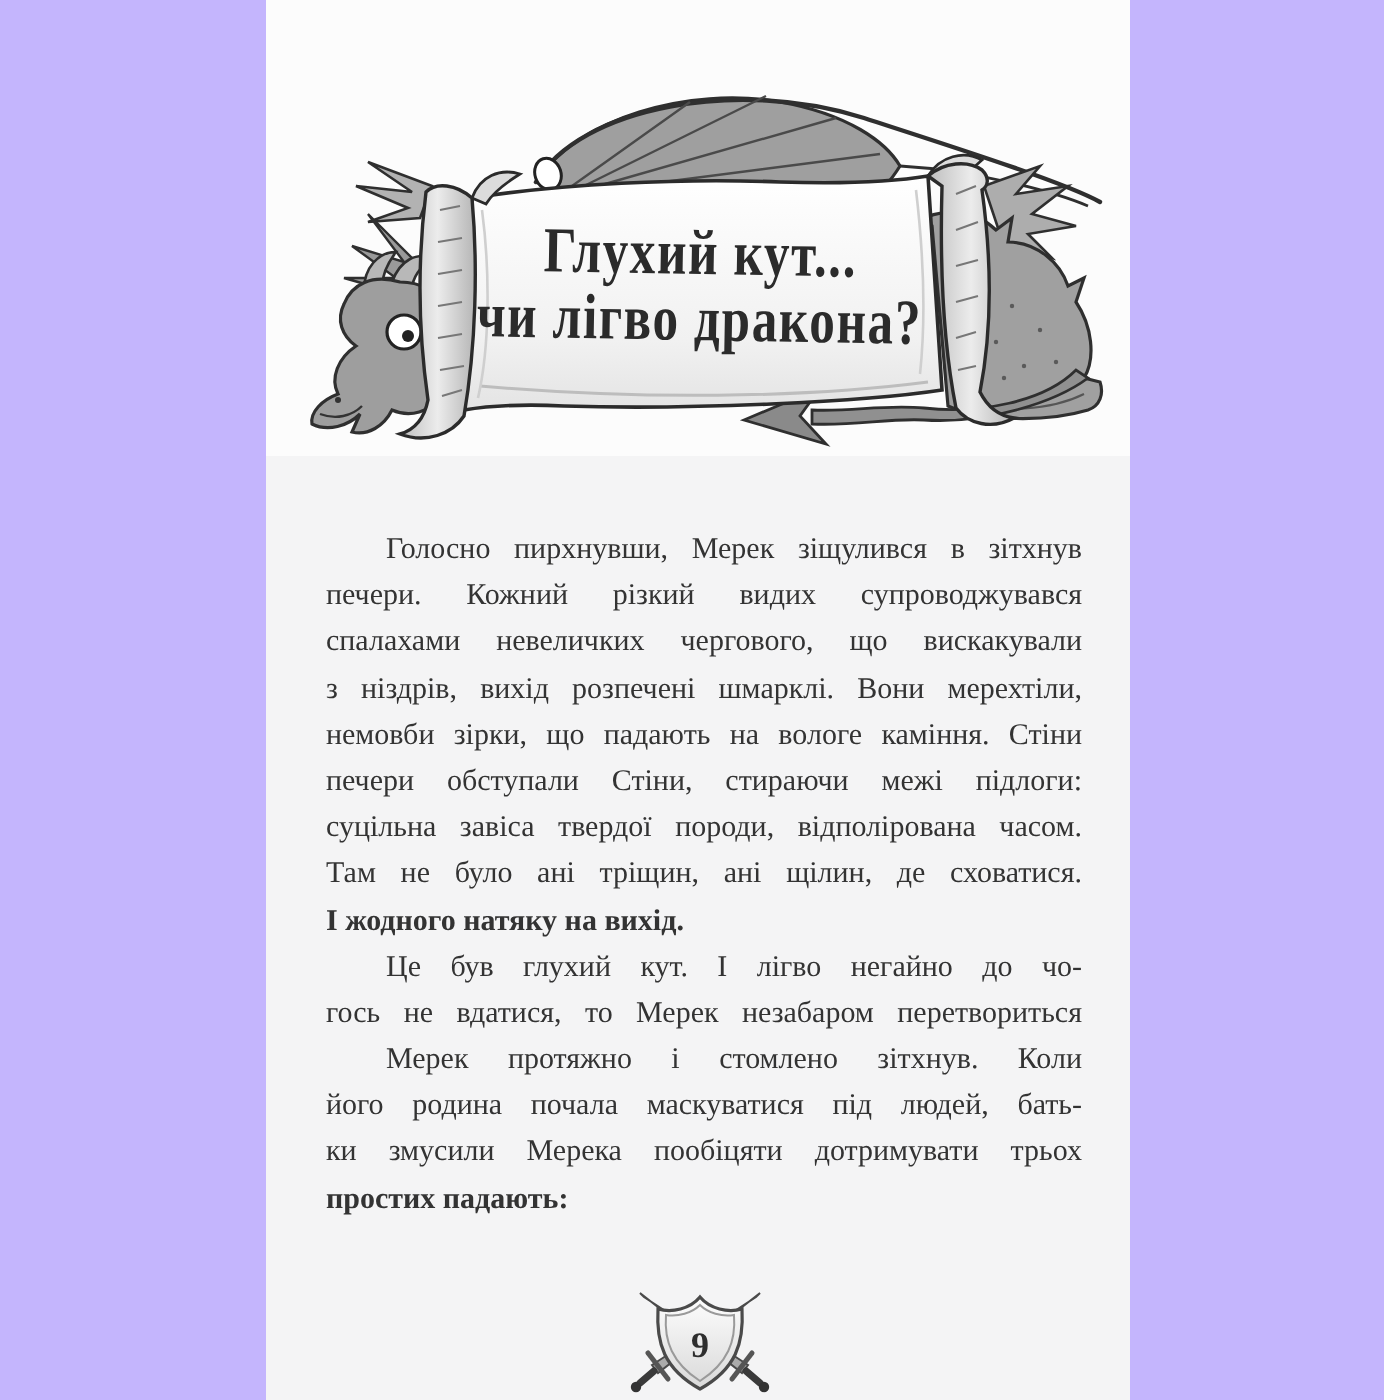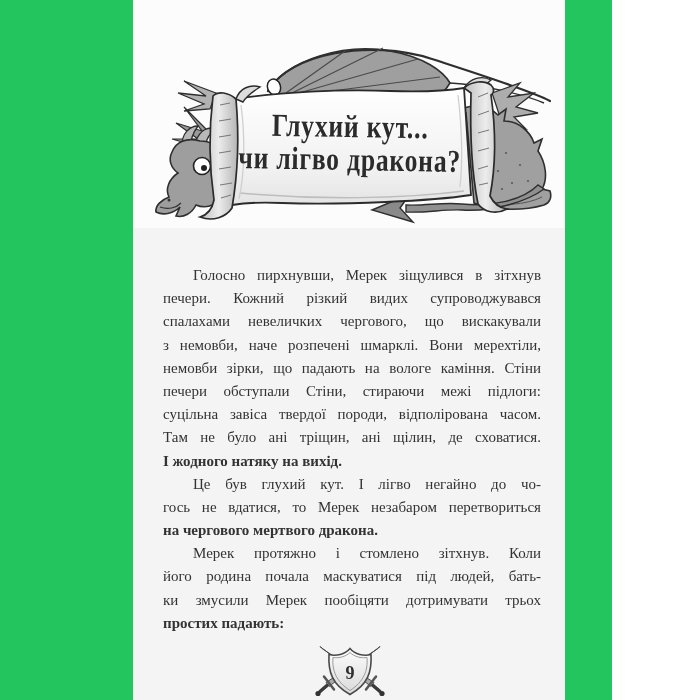--- a/index.html
+++ b/index.html
@@ -1,18 +1,18 @@
 <!DOCTYPE html>
 <html><head>
 <meta charset="utf-8">
 <style>
   html,body{margin:0;padding:0;background:#ffffff;}
   #canvas{
-    position:relative;width:612px;height:700px;overflow:hidden;
-    background:#22c55e;
+    position:relative;width:692px;height:700px;overflow:hidden;
+    background:#c4b5fd;
     font-family:"Liberation Serif", serif;
   }
   
   .page-top{
     position:absolute;left:133px;top:0;width:432px;height:228px;
     background:#fcfcfc;
   }
   .page-body{
     position:absolute;left:133px;top:228px;width:432px;height:472px;
     background:#f4f4f5;
@@ -146,32 +146,31 @@
 
   <div class="chapter-title">
     <span class="tline">Глухий кут...</span>
     <span class="tline">чи лігво дракона?</span>
   </div>
 
   <div class="text-block" id="text-block">
       <div class="text-line ind">Голосно пирхнувши, Мерек зіщулився в зітхнув</div>
       <div class="text-line">печери. Кожний різкий видих супроводжувався</div>
       <div class="text-line">спалахами невеличких чергового, що вискакували</div>
-      <div class="text-line">з немовби, наче розпечені шмарклі. Вони мерехтіли,</div>
+      <div class="text-line">з ніздрів, вихід розпечені шмарклі. Вони мерехтіли,</div>
       <div class="text-line">немовби зірки, що падають на вологе каміння. Стіни</div>
       <div class="text-line">печери обступали Стіни, стираючи межі підлоги:</div>
       <div class="text-line">суцільна завіса твердої породи, відполірована часом.</div>
       <div class="text-line">Там не було ані тріщин, ані щілин, де сховатися.</div>
       <div class="text-line noj">І жодного натяку на вихід.</div>
       <div class="text-line ind">Це був глухий кут. І лігво негайно до чо-</div>
       <div class="text-line">гось не вдатися, то Мерек незабаром перетвориться</div>
-      <div class="text-line noj">на чергового мертвого дракона.</div>
       <div class="text-line ind">Мерек протяжно і стомлено зітхнув. Коли</div>
       <div class="text-line">його родина почала маскуватися під людей, бать-</div>
-      <div class="text-line">ки змусили Мерек пообіцяти дотримувати трьох</div>
+      <div class="text-line">ки змусили Мерека пообіцяти дотримувати трьох</div>
       <div class="text-line noj">простих падають:</div>
     </div>
 
   <div class="footer-badge">
     <svg viewBox="0 0 88 56">
       <defs>
         <linearGradient id="shld" x1="0" y1="0" x2="0" y2="1">
           <stop offset="0" stop-color="#fdfdfd"></stop>
           <stop offset="1" stop-color="#d9d9d9"></stop>
         </linearGradient>

